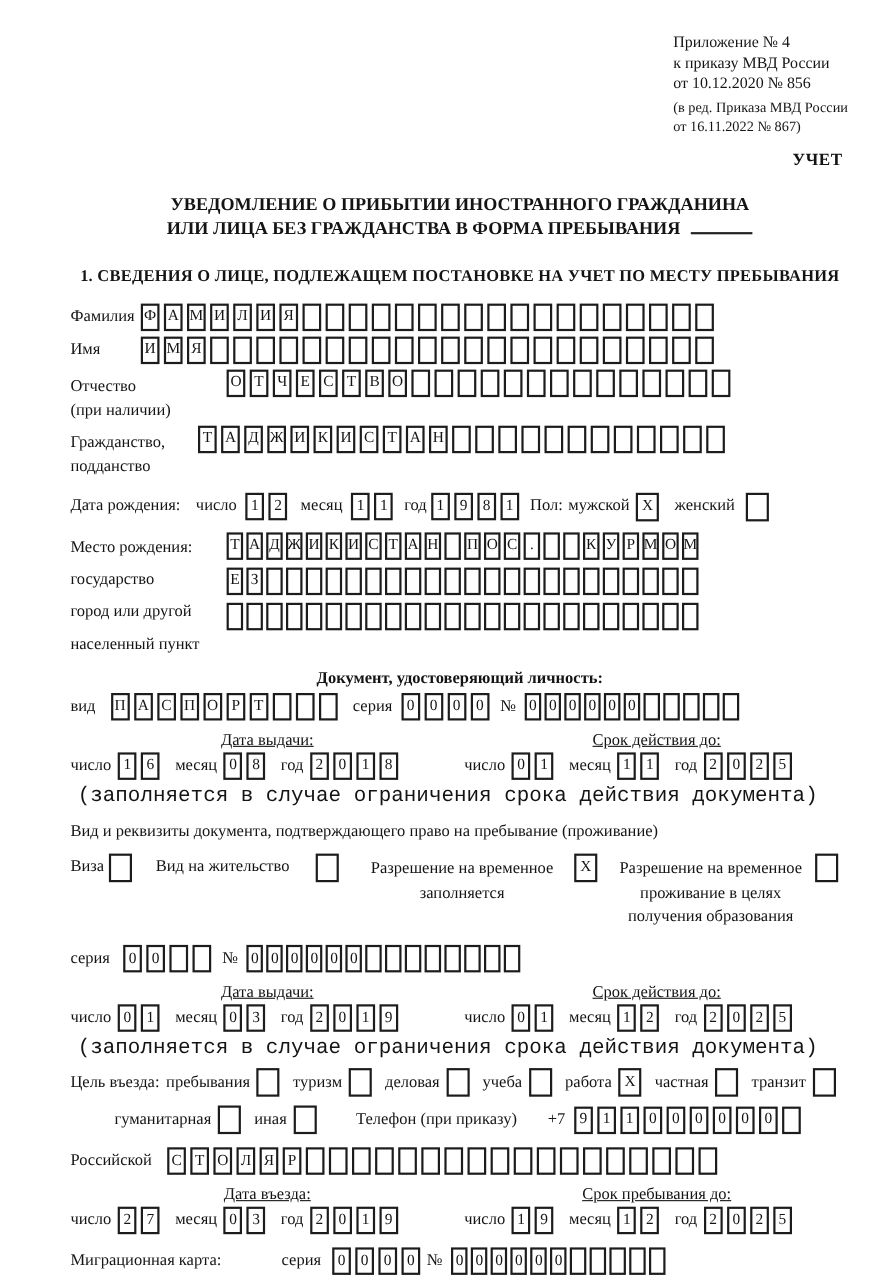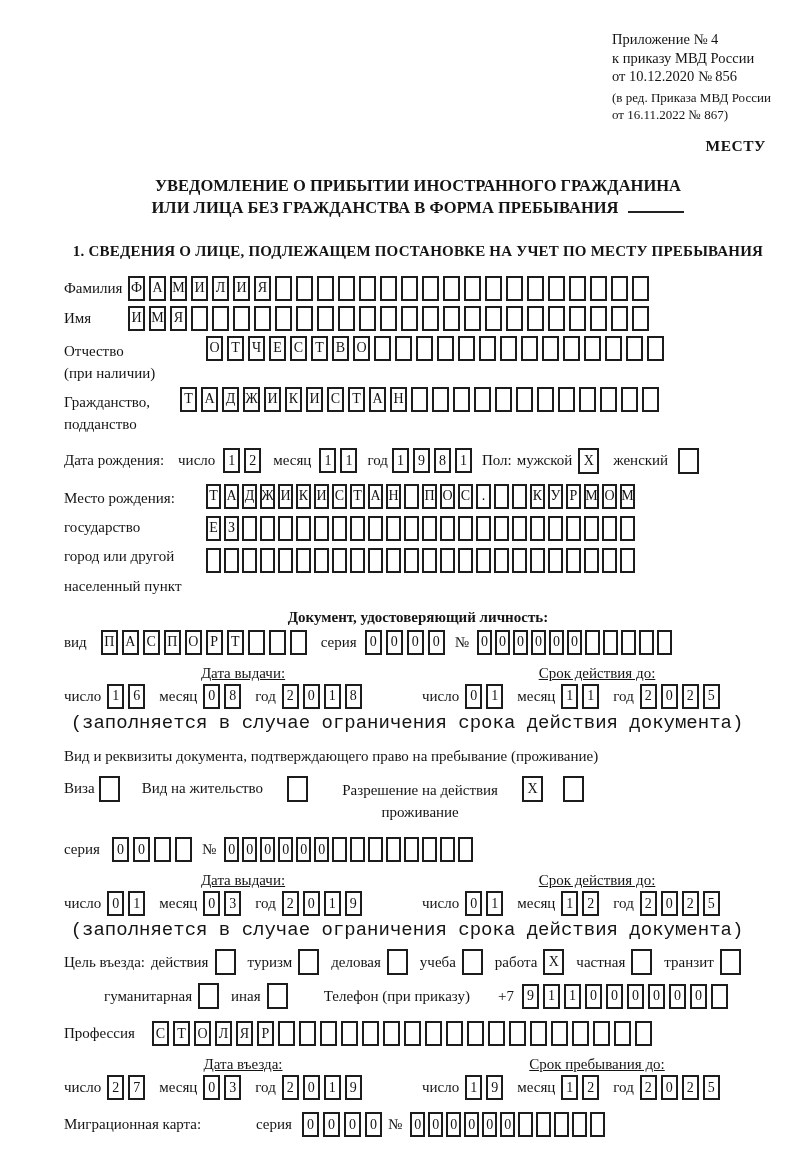--- a/index.html
+++ b/index.html
@@ -74,21 +74,21 @@
 
   <div class="doc-header">
     <div>Приложение № 4</div>
     <div>к приказу МВД России</div>
     <div>от 10.12.2020 № 856</div>
     <div class="amend">
       <div>(в ред. Приказа МВД России</div>
       <div>от 16.11.2022 № 867)</div>
     </div>
   </div>
-  <div class="form-label">МЕСТУ</div>
+  <div class="form-label">УЧЕТ</div>
 
   <div class="title">
     <div>УВЕДОМЛЕНИЕ О ПРИБЫТИИ ИНОСТРАННОГО ГРАЖДАНИНА</div>
     <div><span>ИЛИ ЛИЦА БЕЗ ГРАЖДАНСТВА В ФОРМА ПРЕБЫВАНИЯ</span><span class="blank-line"></span></div>
   </div>
 
   <div class="section-heading">1. СВЕДЕНИЯ О ЛИЦЕ, ПОДЛЕЖАЩЕМ ПОСТАНОВКЕ НА УЧЕТ ПО МЕСТУ ПРЕБЫВАНИЯ</div>
 
   <div class="frow" style="margin-top:16px">
     <span class="flabel w64">Фамилия</span>
@@ -429,24 +429,25 @@
   <div class="opt-row">
     <div class="opt">
       <span class="opt-label">Виза</span>
       <span class="cbox" style="margin-left:4px"></span>
     </div>
     <div class="opt" style="margin-left:22px">
       <span class="opt-label">Вид на жительство</span>
       <span class="cbox" style="margin-left:24px"></span>
     </div>
     <div class="opt" style="margin-left:18px">
-      <span class="opt-label center" style="width:188px">Разрешение на действия проживание</span>
+      <span class="opt-label center" style="width:188px">Разрешение на временное заполняется</span>
       <span class="cbox" style="margin-left:8px">X</span>
     </div>
     <div class="opt" style="margin-left:14px">
+      <span class="opt-label center" style="width:178px">Разрешение на временное проживание в целях получения образования</span>
       <span class="cbox" style="margin-left:6px"></span>
     </div>
   </div>
 
   <div class="frow" style="margin-top:14px;align-items:center">
     <span style="margin-right:12px">серия</span>
     <span class="cells">
         <span class="cell">0</span>
         <span class="cell">0</span>
         <span class="cell"></span>
@@ -514,21 +515,21 @@
             <span class="cell">2</span>
             <span class="cell">5</span>
           </span>
       </div>
     </div>
   </div>
   <div class="small-note">(заполняется в случае ограничения срока действия документа)</div>
 
   <div class="purpose-row">
     <span>Цель въезда:</span>
-    <span class="p-lbl first" style="margin-left:6px">действия</span>
+    <span class="p-lbl first" style="margin-left:6px">пребывания</span>
     <span class="cbox"></span>
     <span class="p-lbl">туризм</span>
     <span class="cbox"></span>
     <span class="p-lbl">деловая</span>
     <span class="cbox"></span>
     <span class="p-lbl">учеба</span>
     <span class="cbox"></span>
     <span class="p-lbl">работа</span>
     <span class="cbox">X</span>
     <span class="p-lbl">частная</span>
@@ -551,21 +552,21 @@
         <span class="cell">0</span>
         <span class="cell">0</span>
         <span class="cell">0</span>
         <span class="cell">0</span>
         <span class="cell">0</span>
         <span class="cell"></span>
       </span>
   </div>
 
   <div class="frow" style="margin-top:12px">
-    <span class="flabel w88">Профессия</span>
+    <span class="flabel w88">Российской</span>
     <span class="cells">
         <span class="cell">С</span>
         <span class="cell">Т</span>
         <span class="cell">О</span>
         <span class="cell">Л</span>
         <span class="cell">Я</span>
         <span class="cell">Р</span>
         <span class="cell"></span>
         <span class="cell"></span>
         <span class="cell"></span>

